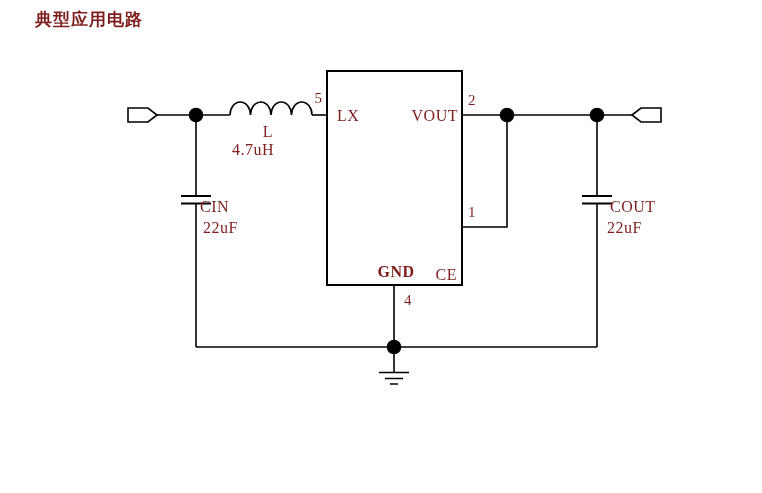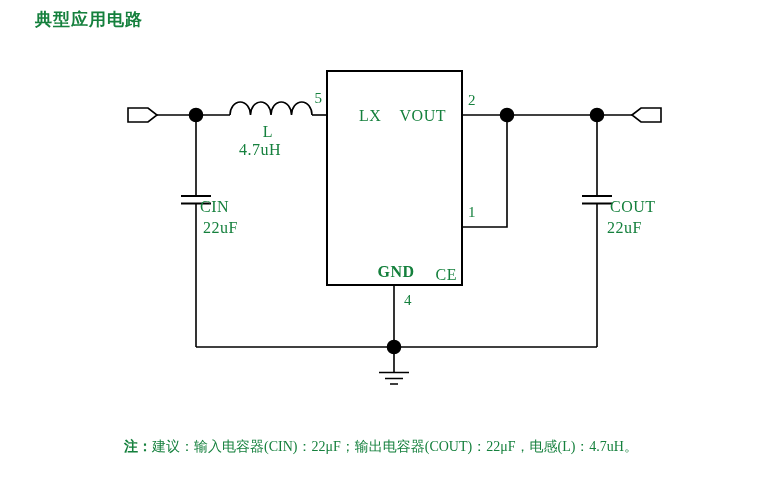--- a/index.html
+++ b/index.html
@@ -7,21 +7,21 @@
     padding: 0;
     background: #ffffff;
   }
   .page {
     position: relative;
     width: 762px;
     height: 493px;
     background: #ffffff;
     overflow: hidden;
     font-family: "Liberation Serif", "DejaVu Serif", serif;
-    color: #15803d;
+    color: #7f1d1d;
   }
   .title {
     position: absolute;
     left: 35px;
     top: 8px;
     margin: 0;
     font-size: 17px;
     font-weight: bold;
     letter-spacing: 1px;
     font-family: "Liberation Serif", "DejaVu Serif", serif;
@@ -102,34 +102,33 @@
     <path d="M394,285 V347"></path>
 
     <path d="M394,347 V372 M379,372.5 H409 M385,378.5 H403 M390,384 H398"></path>
 
     <circle cx="196" cy="115" r="6.5" fill="#000000"></circle>
     <circle cx="507" cy="115" r="6.5" fill="#000000"></circle>
     <circle cx="597" cy="115" r="6.5" fill="#000000"></circle>
     <circle cx="394" cy="347" r="6.5" fill="#000000"></circle>
   </svg>
 
-  <span class="lbl" style="left:337px; top:108px;margin-left:22px;">LX</span>
-  <span class="lbl right" style="left:386px; top:108px; width:60px;">VOUT</span>
+  <span class="lbl" style="left:337px; top:108px;">LX</span>
+  <span class="lbl right" style="left:398px; top:108px; width:60px;">VOUT</span>
   <span class="lbl right" style="left:397px; top:220px; width:60px;margin-top:47px;">CE</span>
   <span class="lbl center" style="left:366px; top:264px; width:60px;font-weight:bold;">GND</span>
 
   <span class="lbl num right" style="left:292px; top:91px; width:30px;">5</span>
   <span class="lbl num" style="left:468px; top:93px;">2</span>
   <span class="lbl num" style="left:468px; top:205px;">1</span>
   <span class="lbl num" style="left:404px; top:293px;">4</span>
 
   <span class="lbl center" style="left:238px; top:124px; width:60px;">L</span>
-  <span class="lbl center" style="left:215px; top:142px; width:90px;">4.7uH</span>
+  <span class="lbl center" style="left:208px; top:142px; width:90px;">4.7uH</span>
 
   <span class="lbl" style="left:200px; top:199px;">CIN</span>
   <span class="lbl" style="left:203px; top:220px;">22uF</span>
 
   <span class="lbl" style="left:610px; top:199px;text-align:center;">COUT</span>
   <span class="lbl" style="left:607px; top:220px;">22uF</span>
 
-  <p class="note"><span class="prefix">注：</span><span>建议：输入电容器(CIN)：22μF；输出电容器(COUT)：22μF，电感(L)：4.7uH。</span></p>
 
 </div>
 
 </body></html>

